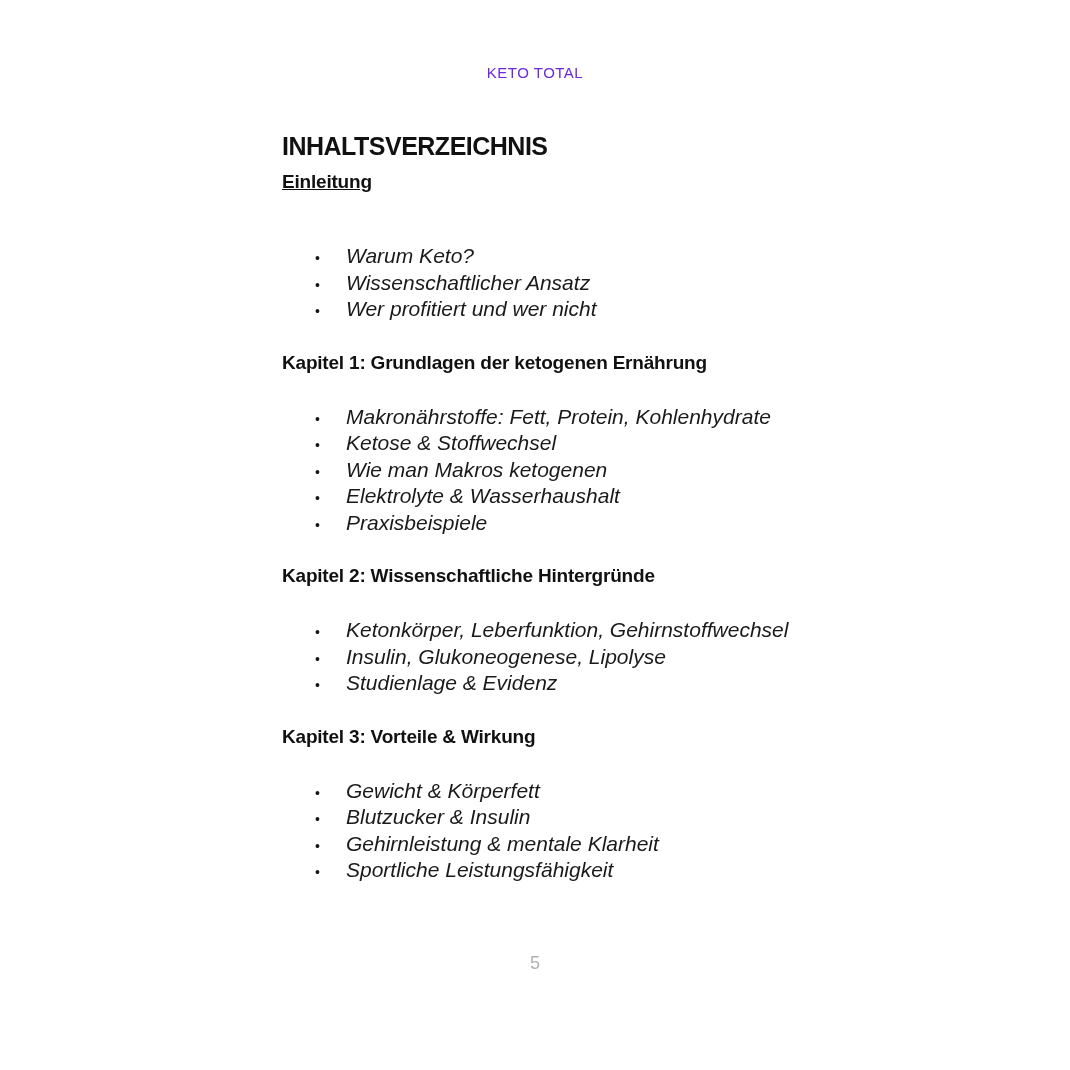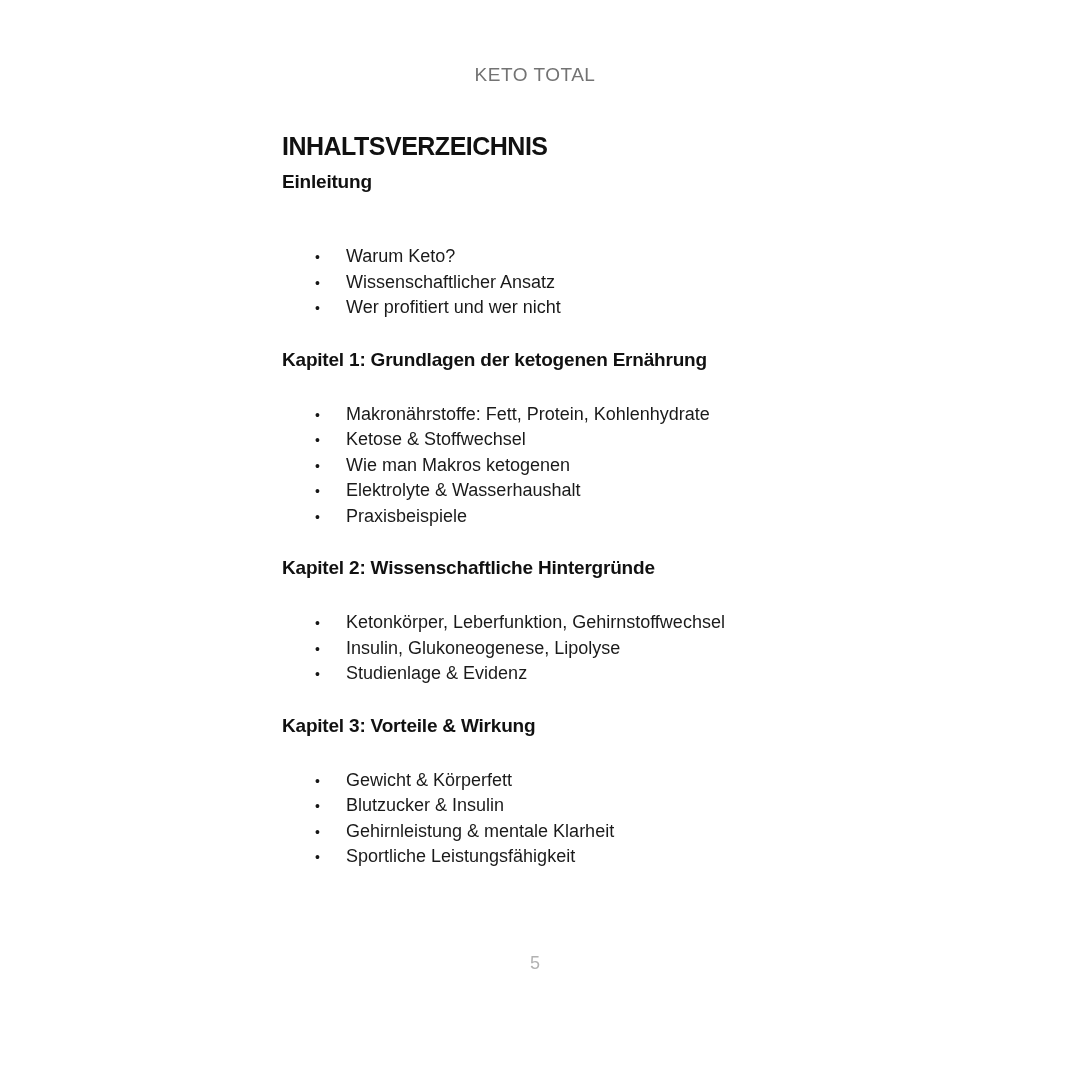--- a/index.html
+++ b/index.html
@@ -15,23 +15,23 @@
     font-family: "Liberation Sans", "DejaVu Sans", sans-serif;
     color: #161616;
     overflow: hidden;
   }
   .running-header {
     position: absolute;
     top: 64px;
     left: 0;
     width: 100%;
     text-align: center;
-    font-size: 19px;
+    font-size: 15px;
     letter-spacing: 0.5px;
-    color: #737373;
+    color: #6d28d9;
   }
   .content {
     position: absolute;
     left: 282px;
     top: 131px;
     width: 470px;
   }
   .toc-title {
     font-size: 25px;
     font-weight: bold;
@@ -41,20 +41,21 @@
   }
   .section-heading {
     font-size: 19px;
     font-weight: bold;
     line-height: 29px;
     letter-spacing: -0.2px;
     color: #111111;
   }
   .section:first-of-type .section-heading {
     margin-top: 6px;
+    text-decoration: underline;
   }
   .section + .section .section-heading {
     margin-top: 24px;
   }
   ul.toc-list {
     list-style: none;
     margin: 28px 0 0 0;
     padding: 0;
   }
   .section:first-of-type ul.toc-list {
@@ -69,21 +70,22 @@
   .bullet-glyph {
     display: inline-block;
     margin-left: 33px;
     width: 31px;
     font-size: 14px;
     font-style: normal;
     color: #161616;
     flex: 0 0 31px;
   }
   .item-text {
-    font-size: 18px;
+    font-style: italic;
+    font-size: 21px;
     color: #1a1a1a;
   }
   .page-footer {
     position: absolute;
     top: 953px;
     left: 0;
     width: 100%;
     text-align: center;
     font-size: 18px;
     color: #b2b2b2;

